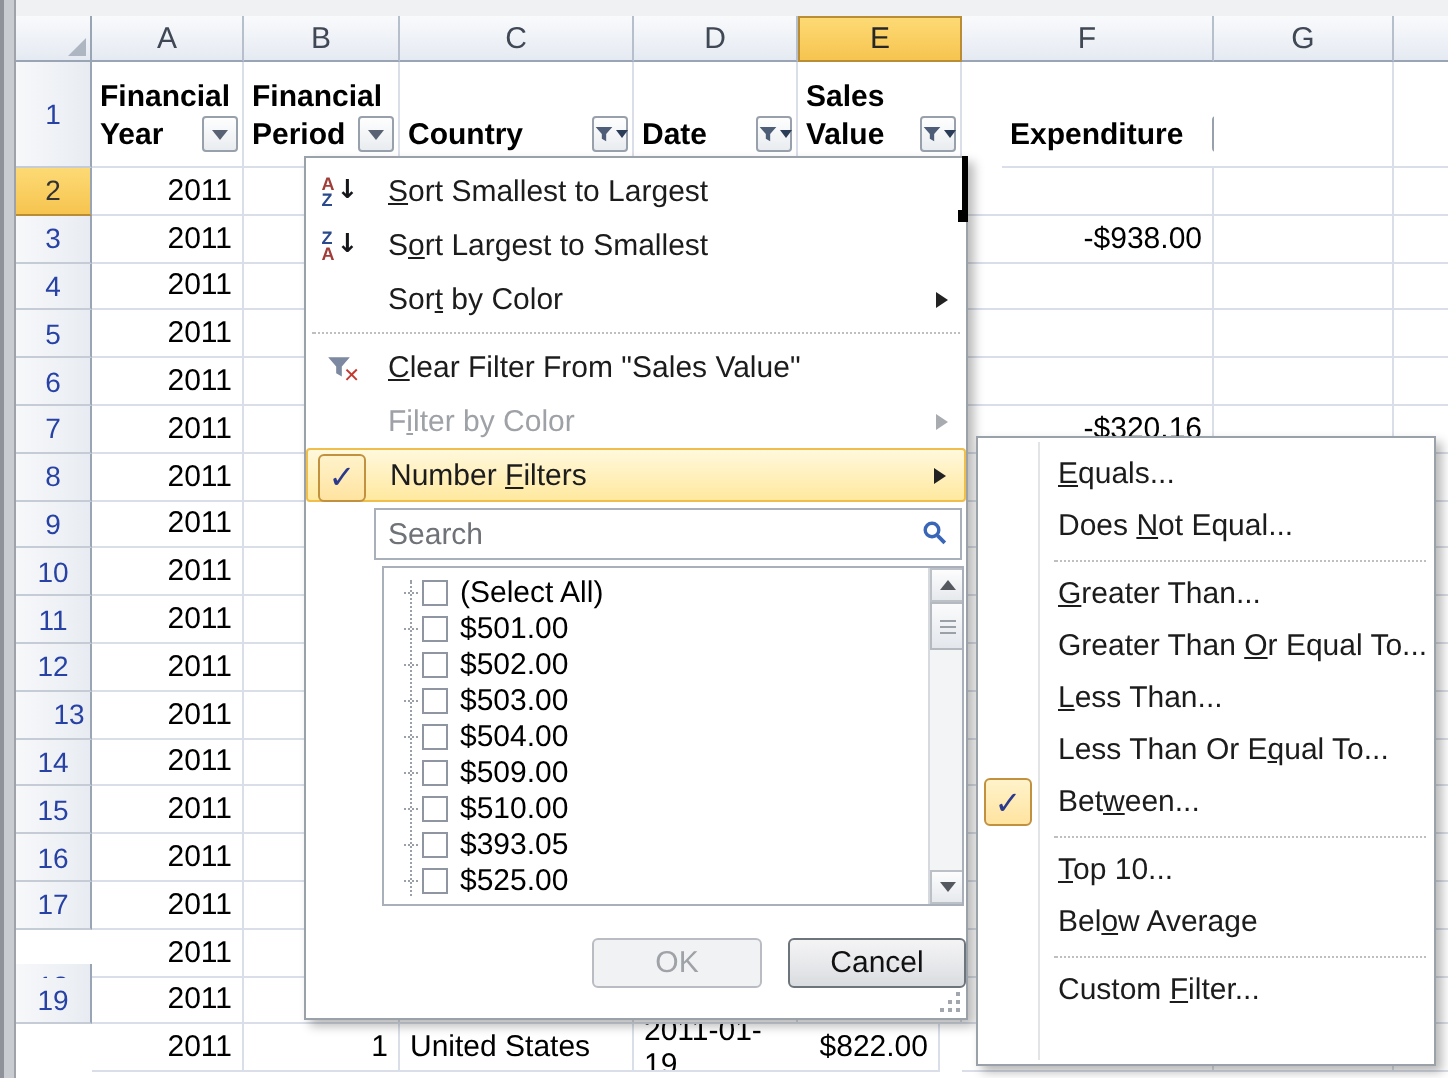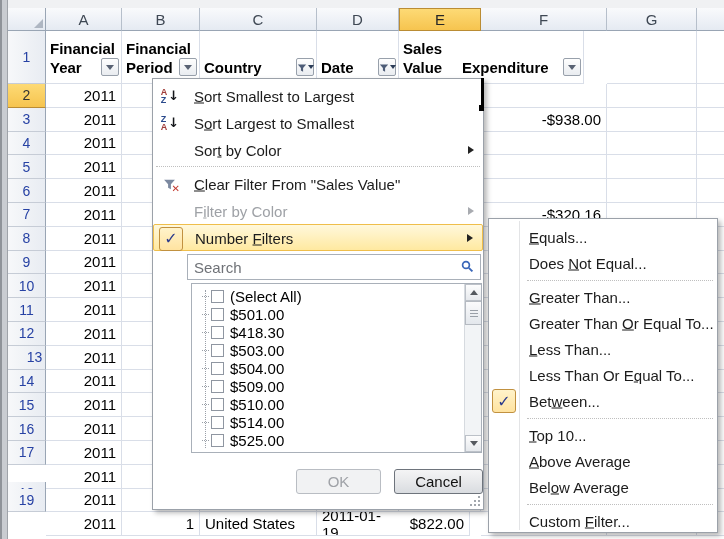--- a/index.html
+++ b/index.html
@@ -192,21 +192,21 @@
       </div>
       <div class="cell" style="left: 399px; width: 82px; top: 31px; height: 53px;">
         <div class="hdr-label">Sales<br>Value</div>
         <div class="hdr-btn">
           <span><svg width="10" height="10" viewBox="0 0 12 12">
               <path d="M1 1.8h10L7.3 6v4.4L4.7 8.9V6L1 1.8z" fill="#4D5C77"></path>
             </svg></span>
           <span class="mini-arr"></span>
         </div>
       </div>
-      <div class="cell" style="left: 458px; width: 126px; top: 31px; height: 53px;">
+      <div class="cell" style="left: 501px; width: 126px; top: 31px; height: 53px;">
         <div class="hdr-label">Expenditure</div>
         <div class="hdr-btn">
           <span class="arr-down"></span>
         </div>
       </div>
       <div class="cell" style="left: 607px; width: 90px; top: 31px; height: 53px;"></div>
       <div class="cell" style="left: 697px; width: 28px; top: 31px; height: 53px;"></div>
       <div class="cell right" style="left: 46px; width: 76px; top: 84px; height: 23.8px;">2011</div>
       <div class="cell" style="left: 122px; width: 78px; top: 84px; height: 23.8px;"></div>
       <div class="cell" style="left: 200px; width: 117px; top: 84px; height: 23.8px;"></div>
@@ -430,21 +430,21 @@
           <span class="vl-lbl">(Select All)</span>
         </div>
         <div class="vl-item">
           <span class="dash"></span>
           <span class="cb"></span>
           <span class="vl-lbl">$501.00</span>
         </div>
         <div class="vl-item">
           <span class="dash"></span>
           <span class="cb"></span>
-          <span class="vl-lbl">$418.30</span>
+          <span class="vl-lbl">$502.00</span>
         </div>
         <div class="vl-item">
           <span class="dash"></span>
           <span class="cb"></span>
           <span class="vl-lbl">$503.00</span>
         </div>
         <div class="vl-item">
           <span class="dash"></span>
           <span class="cb"></span>
           <span class="vl-lbl">$504.00</span>
@@ -455,21 +455,21 @@
           <span class="vl-lbl">$509.00</span>
         </div>
         <div class="vl-item">
           <span class="dash"></span>
           <span class="cb"></span>
           <span class="vl-lbl">$510.00</span>
         </div>
         <div class="vl-item">
           <span class="dash"></span>
           <span class="cb"></span>
-          <span class="vl-lbl">$514.00</span>
+          <span class="vl-lbl">$393.05</span>
         </div>
         <div class="vl-item">
           <span class="dash"></span>
           <span class="cb"></span>
           <span class="vl-lbl">$525.00</span>
         </div>
         <div class="vl-item">
           <span class="cb"></span>
         </div>
         <div class="vscroll">
@@ -515,23 +515,20 @@
         </div>
         <div class="smi">
           <span class="chk">✓</span>
           <span class="lbl">Bet<u>w</u>een...</span>
         </div>
         <div class="ssep"></div>
         <div class="smi">
           <span class="lbl"><u>T</u>op 10...</span>
         </div>
         <div class="smi">
-          <span class="lbl"><u>A</u>bove Average</span>
-        </div>
-        <div class="smi">
           <span class="lbl">Bel<u>o</u>w Average</span>
         </div>
         <div class="ssep"></div>
         <div class="smi">
           <span class="lbl">Custom <u>F</u>ilter...</span>
         </div>
       </div>
   </div>
 </div>
 

